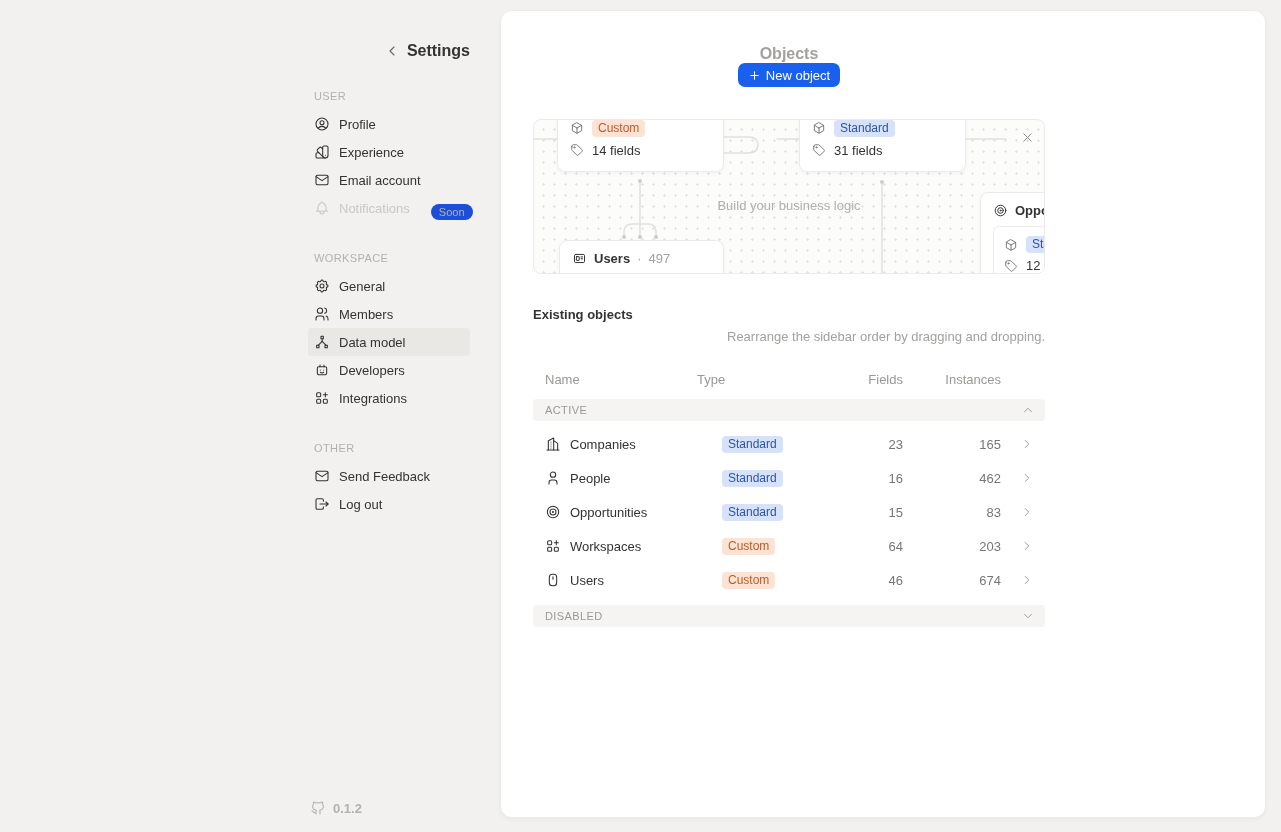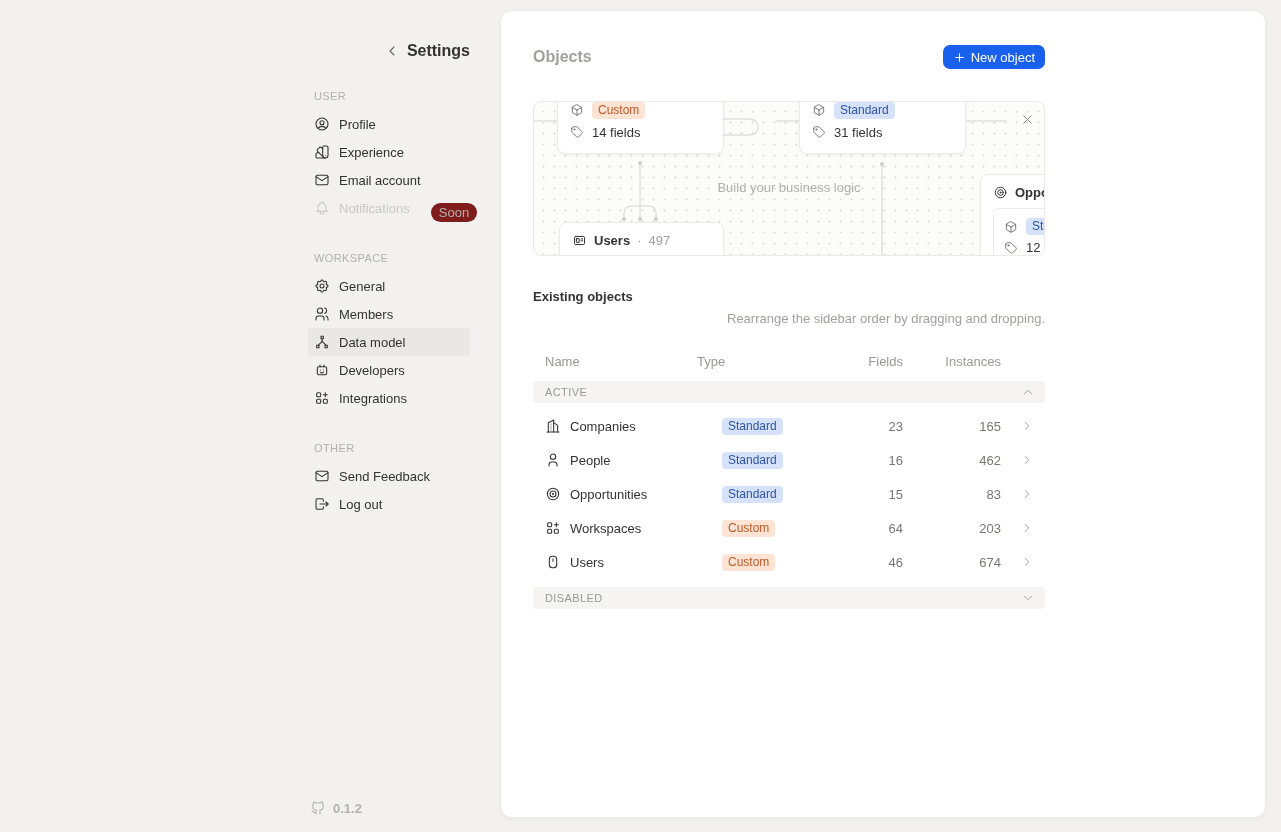--- a/index.html
+++ b/index.html
@@ -18,33 +18,33 @@
   .sb-title-row { display:flex; align-items:center; gap:7px; padding-left:4px; cursor:pointer;justify-content:flex-end; }
   .sb-title-row .chev { color:#666; }
   .sb-title { font-size:16px; font-weight:700; color:#333; }
   .sb-section { margin-top:30px; }
   .sb-section-label { font-size:11px; color:#B3B1AE; letter-spacing:.4px; padding-left:6px; margin-bottom:8px; }
   .sb-item { display:flex; align-items:center; gap:9px; height:28px; padding:0 6px; border-radius:4px; font-size:13px; color:#333; cursor:pointer; }
   .sb-item .sb-ic { width:16px; height:16px; color:#333; flex:0 0 16px; }
   .sb-item.active { background:#E9E8E5; }
   .sb-item.disabled { color:#C9C8C5; }
   .sb-item.disabled .sb-ic { color:#C9C8C5; }
-  .soon-badge { margin-left:12px; background:#7f1d1d; color:#B3B1AE; font-size:13px; border-radius:10px; padding:2px 8px;margin-top:8px; }
+  .soon-badge { margin-left:12px; background:#1d4ed8; color:#B3B1AE; font-size:11px; border-radius:10px; padding:2px 8px;margin-top:8px; }
   .sb-version { position:absolute; left:310px; bottom:16px; display:flex; align-items:center; gap:7px; color:#B3B1AE; font-size:13px;font-weight:bold; }
   .sb-version .sb-ic { width:16px; height:16px; }
 
   
   .panel {
     position:absolute; left:500px; top:10px; width:766px; height:808px;
     background:#fff; border:1px solid #ECECEA; border-radius:12px;
     box-shadow:0 2px 4px rgba(0,0,0,.04);
   }
   .panel-content { padding:34px 0 0 32px; width:544px; }
   .content-col { width:512px; }
-  .header-row { display:flex; align-items:center; justify-content:space-between; }
+  .header-row { display:flex; align-items:center; justify-content:space-between;flex-direction:column; }
   .page-title { font-size:16px; color:#A3A19E; }
   .btn-primary {
     display:flex; align-items:center; gap:5px; background:#1961ED; color:#fff;
     font-size:13px; height:24px; padding:0 10px; border:none; border-radius:7px; cursor:pointer;
     font-family:inherit;
   }
   .btn-primary .ic { stroke-width:2; }
 
   
   .banner {

